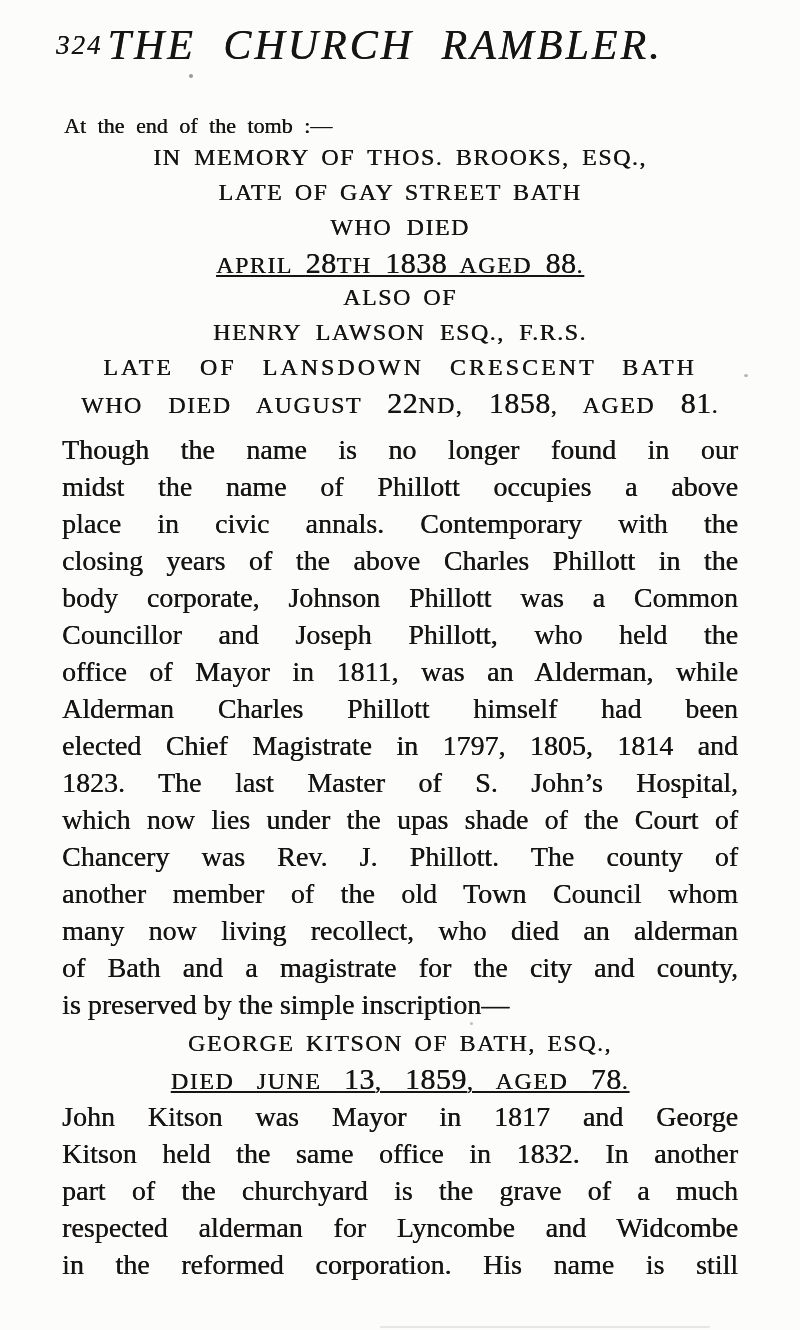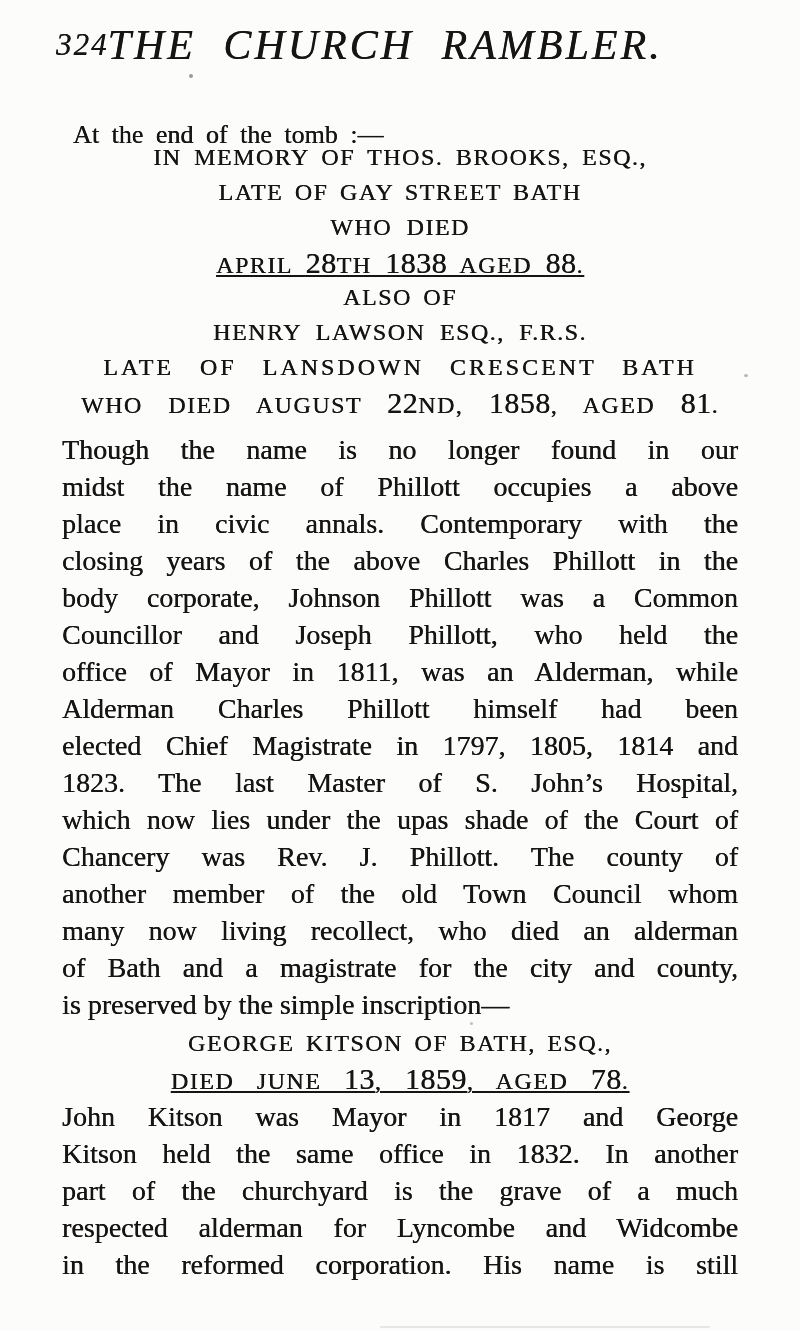--- a/index.html
+++ b/index.html
@@ -11,32 +11,32 @@
     color:#161514;
     font-family:"Liberation Serif", serif;
     overflow:hidden;
     text-shadow:0.35px 0 0 currentColor; 
   }
 
   
   .running-head{position:absolute;top:25px;left:0;right:0;height:42px;}
   .pagenum{
     position:absolute;left:56px;top:0;
-    font-style:italic;font-size:31px;line-height:40px;letter-spacing:2px;
+    font-style:italic;font-size:27px;line-height:40px;letter-spacing:2px;
   }
   .head-title{
     position:absolute;left:0;right:30px;top:0;text-align:center;
     font-style:italic;font-size:42px;line-height:40px;
     letter-spacing:3px;word-spacing:14px;
   }
 
   
   .intro{
-    position:absolute;top:100px;left:56px;margin:17px;
-    font-size:26px;line-height:36px;word-spacing:6px;
+    position:absolute;top:100px;left:56px;margin:8px;
+    font-size:22px;line-height:36px;word-spacing:6px;
   }
 
   
   .inscription{position:absolute;left:40px;right:40px;}
   .ins-brooks{top:140px;}
   .ins-kitson{top:1026px;}
   .ins-line{
     height:35px;line-height:35px;text-align:center;
     font-size:24px;letter-spacing:1.5px;
   }

